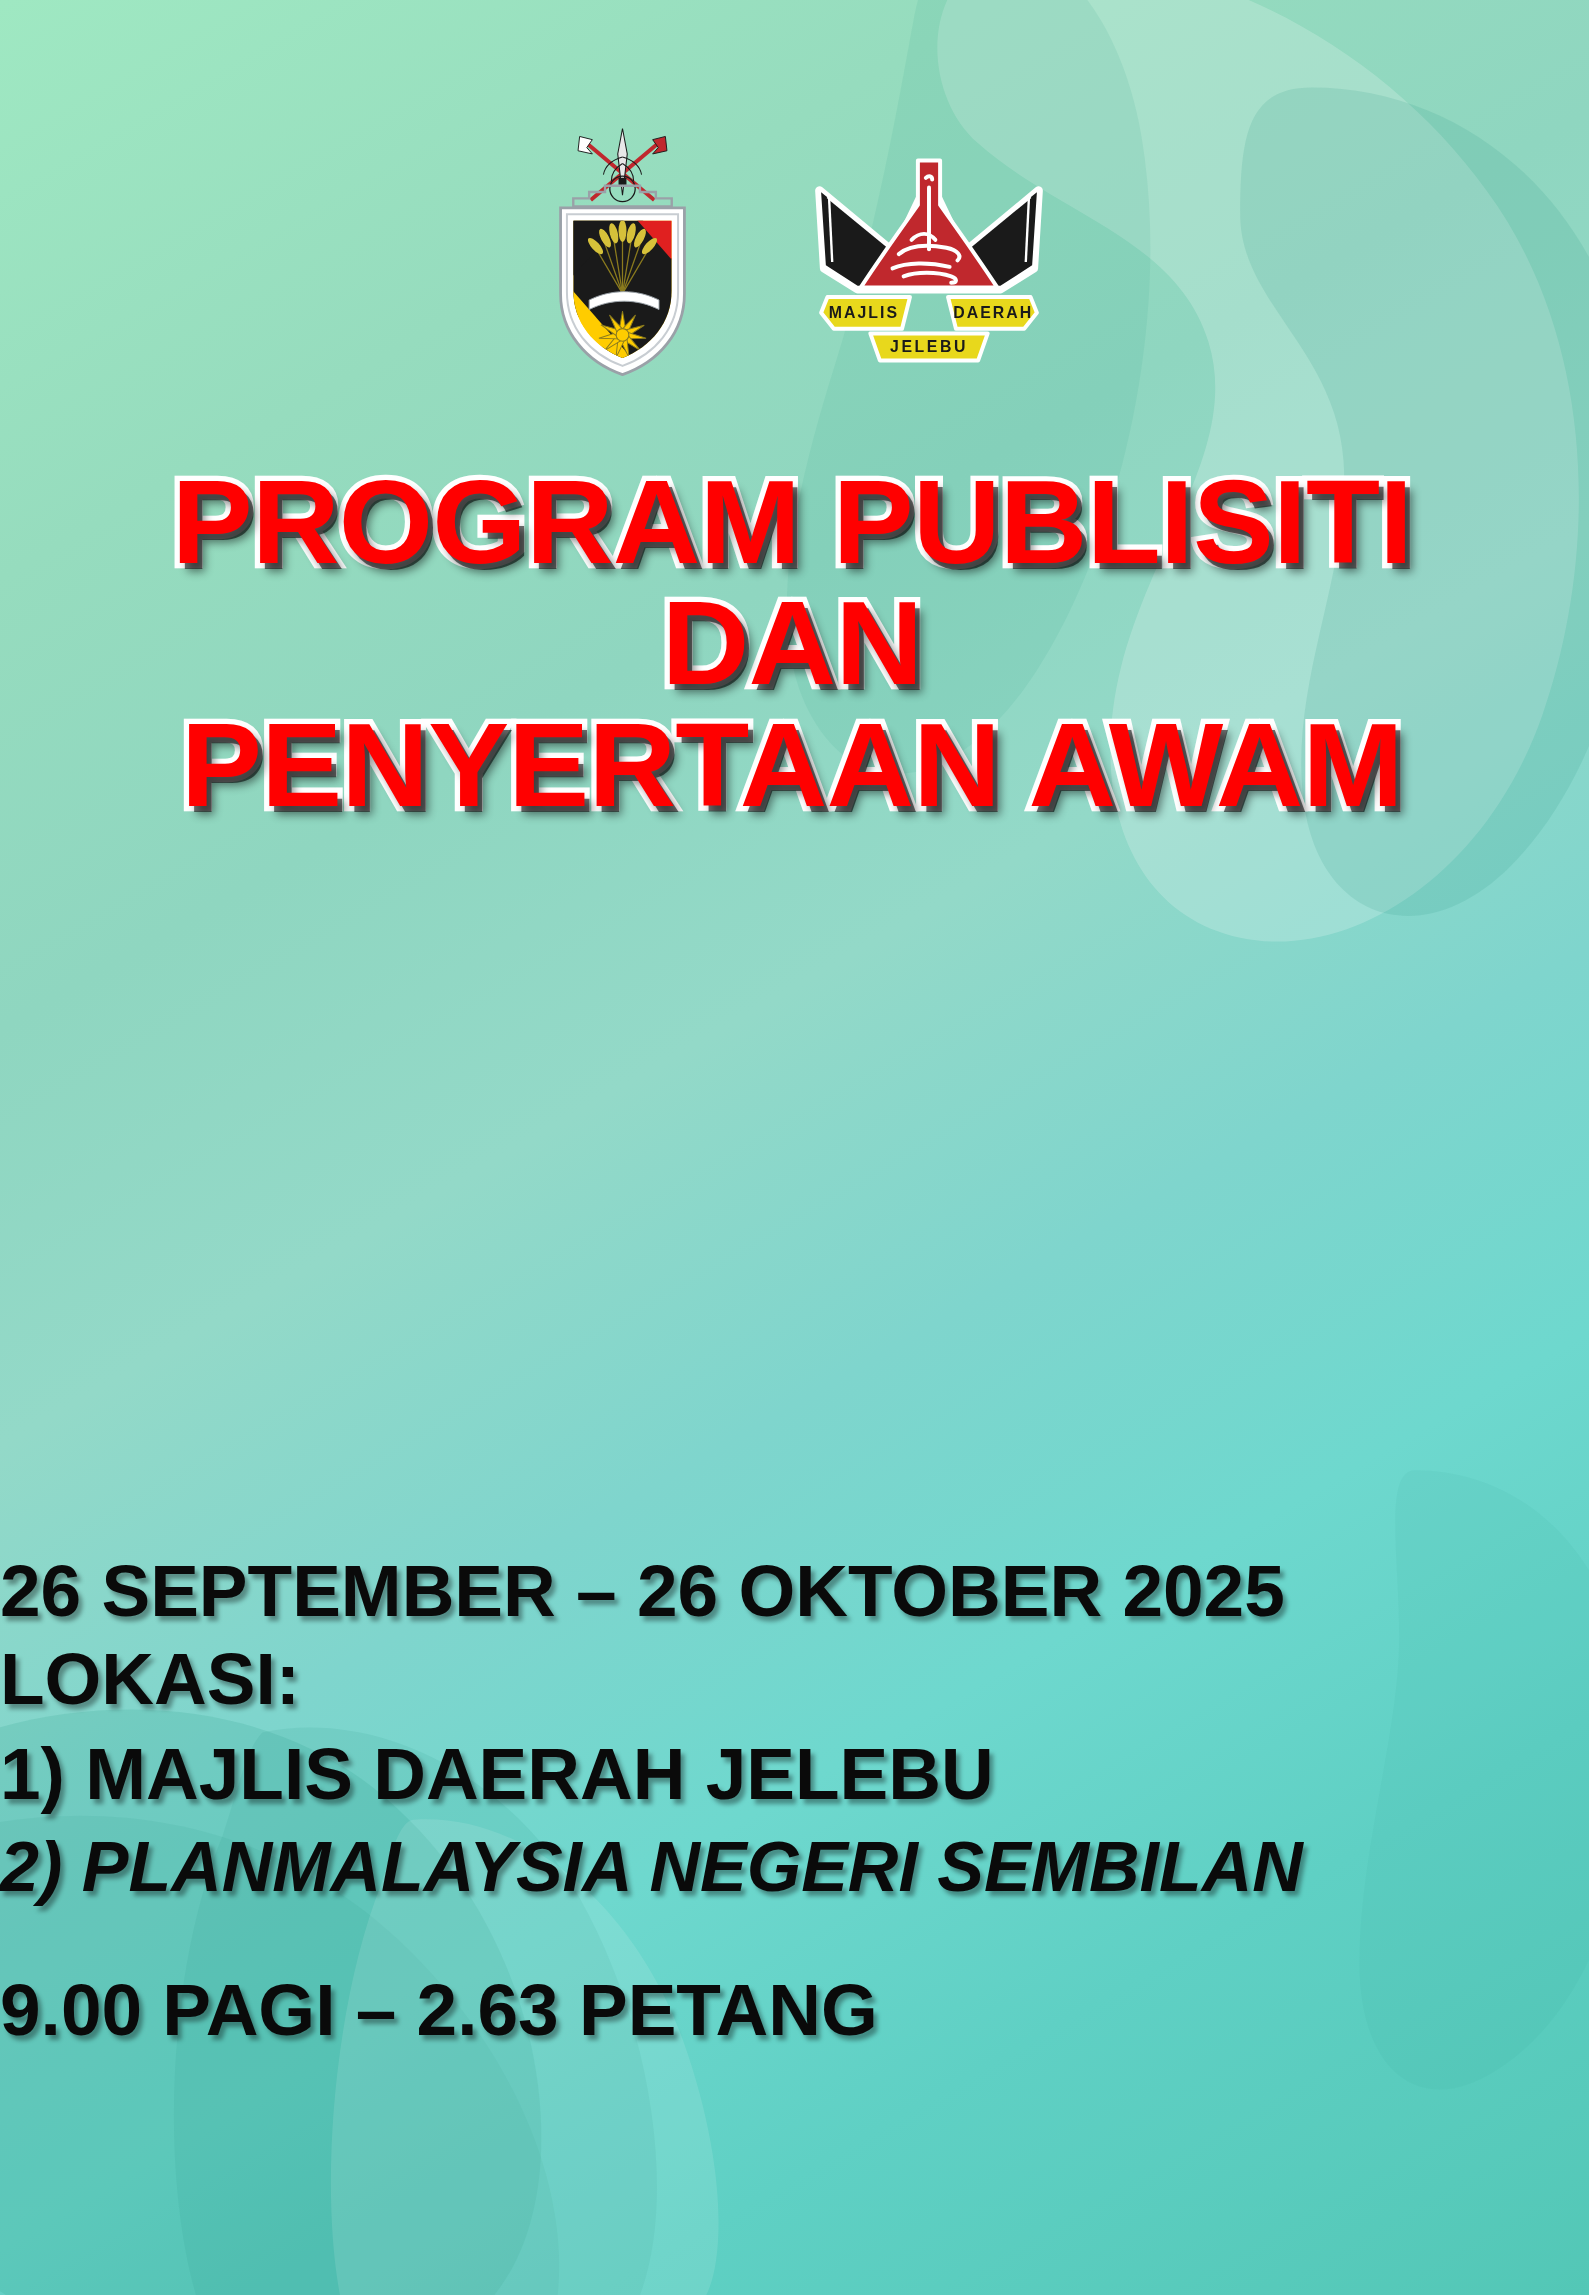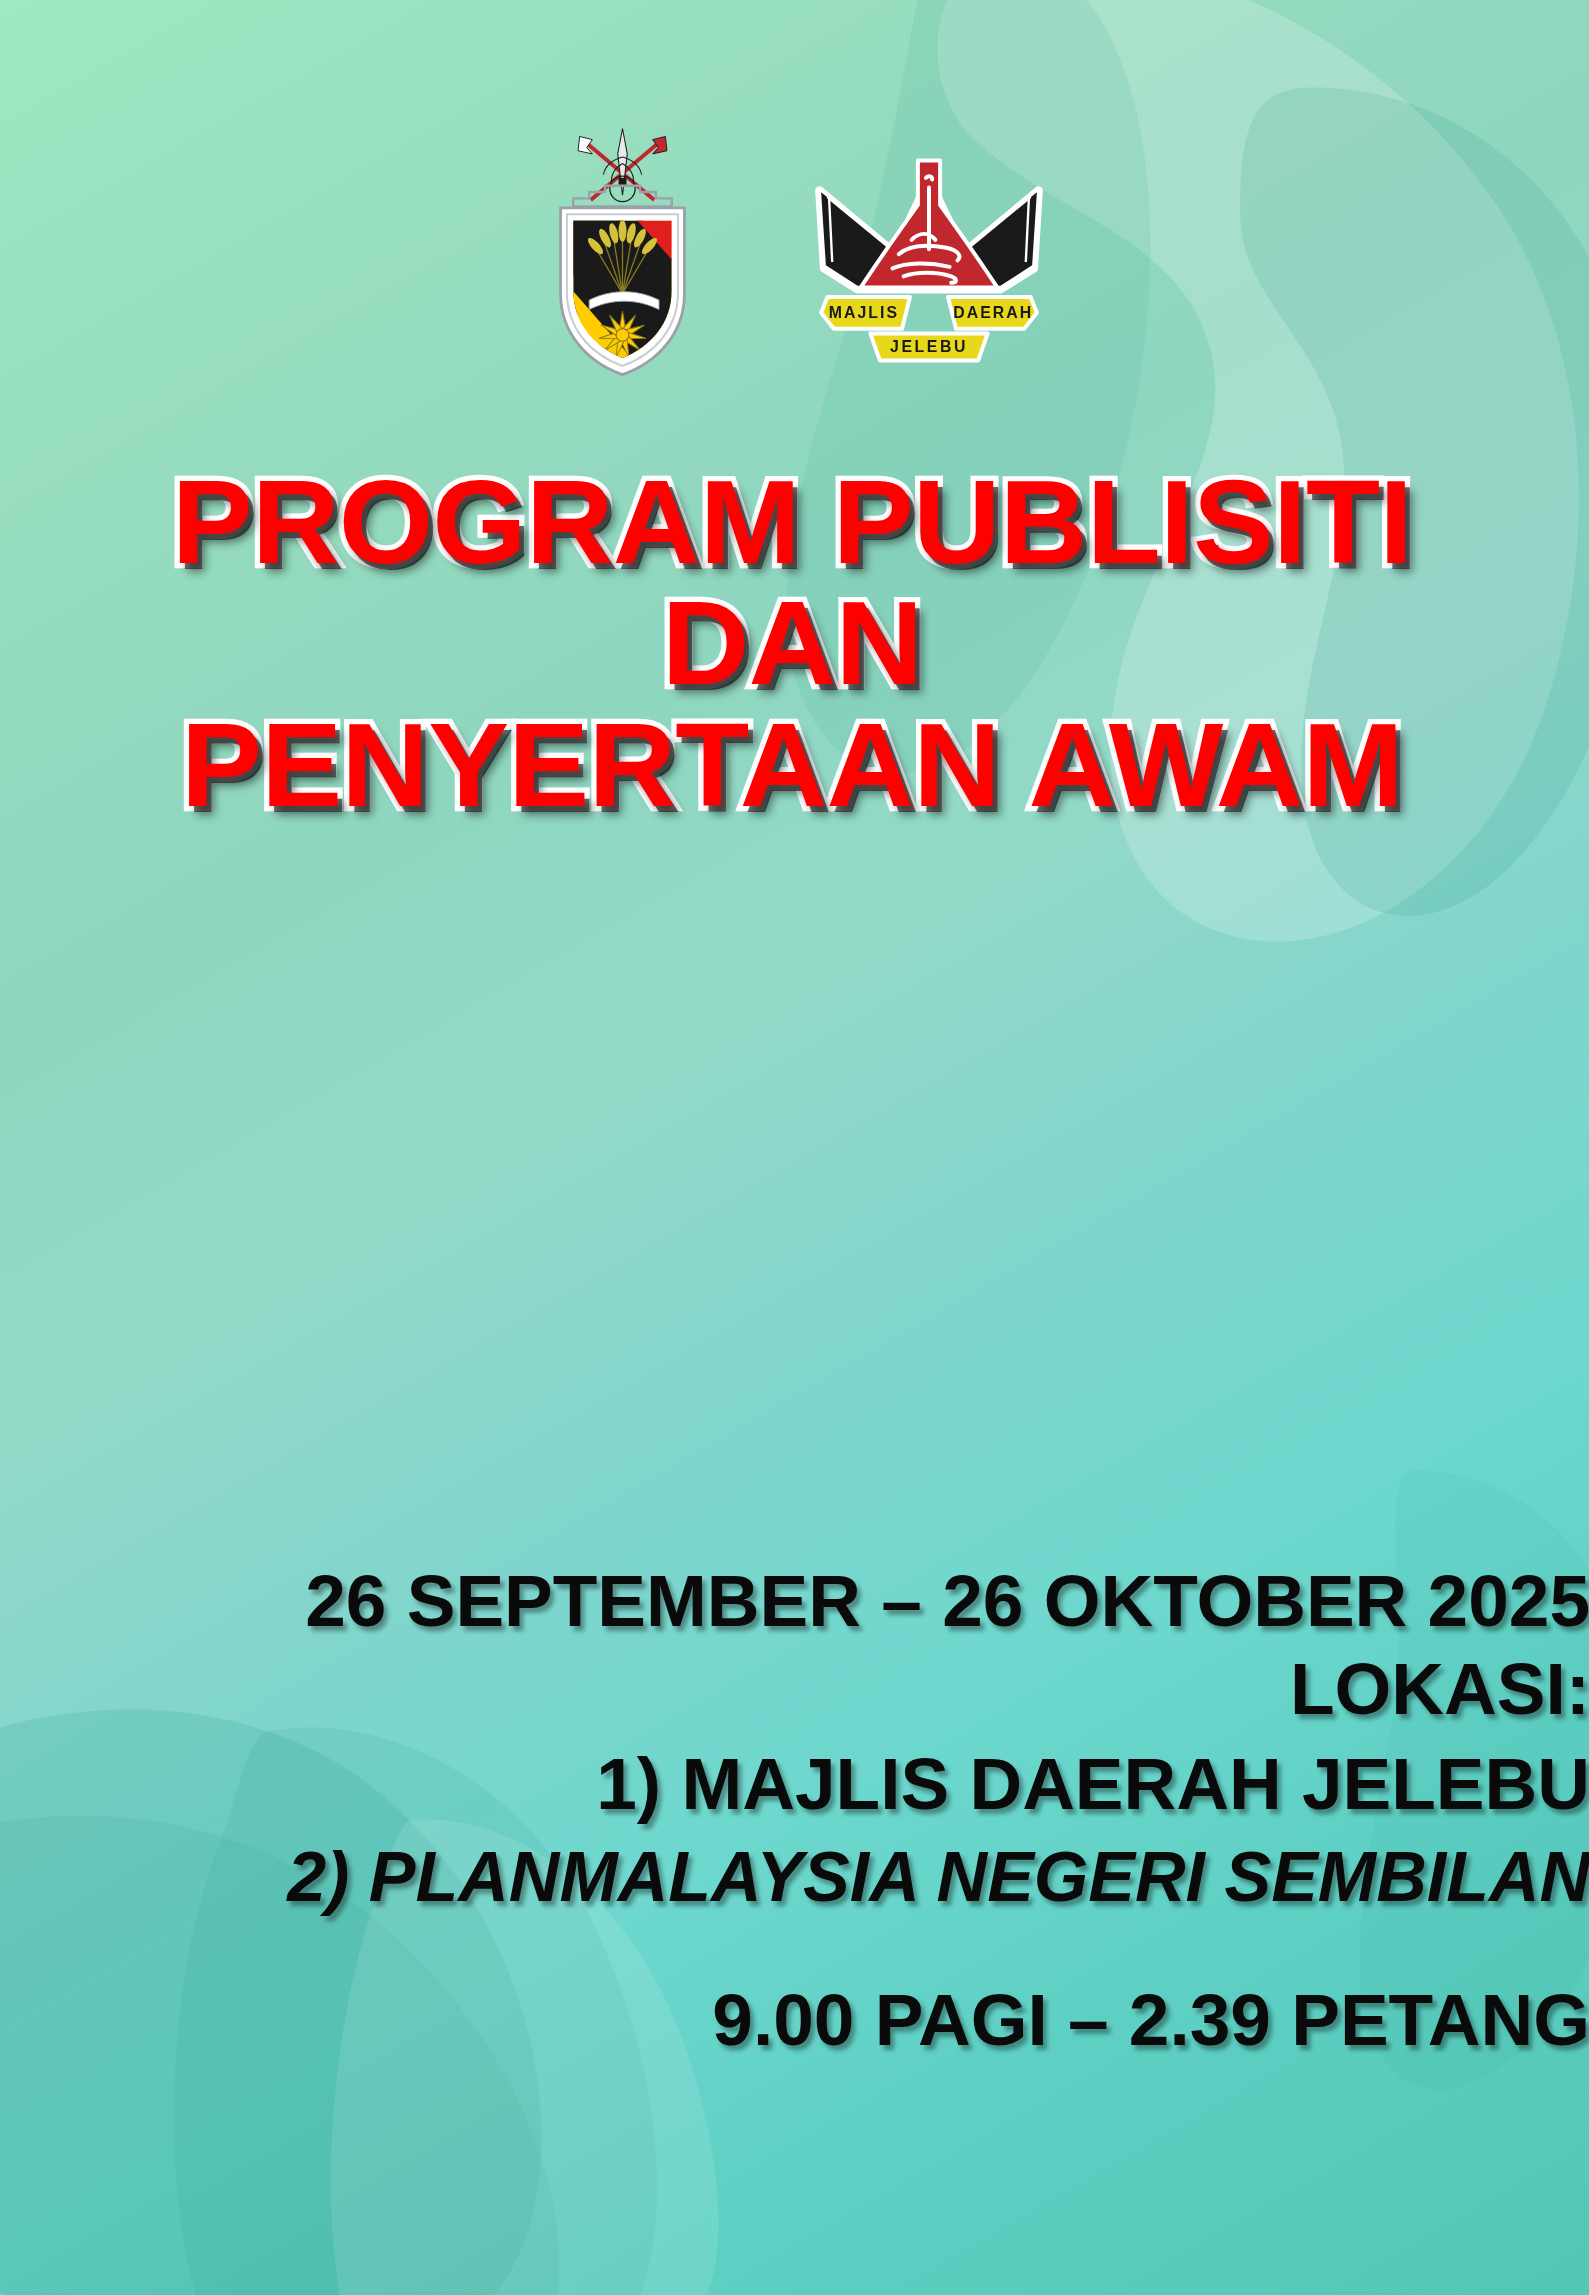--- a/index.html
+++ b/index.html
@@ -91,23 +91,22 @@
     letter-spacing: -0.8px;
     text-shadow: 4px 4.8px 4px rgba(0,0,0,0.35);
   }
 
   
   .details {
     position: absolute;
     top: 1550px;
     left: 0;
     width: 1590px;
-    text-align: right;
+    text-align: left;
     z-index: 6;
-    margin-top: 10px;
   }
   .details .dl {
     display: block;
     font-weight: bold;
     color: #0a0a0a;
     text-shadow: 4px 4.8px 4px rgba(0,0,0,0.35);
   }
   .dl.date    { font-size: 73px; line-height: 1.12; }
   .dl.lokasi  { font-size: 73px; line-height: 1.28; }
   .dl.loc1    { font-size: 73px; line-height: 1.34; }
@@ -284,17 +283,17 @@
     <span class="hl">DAN</span>
     <span class="hl">PENYERTAAN AWAM</span>
   </div>
 
 
   <div class="details">
     <span class="dl date">26 SEPTEMBER – 26 OKTOBER 2025</span>
     <span class="dl lokasi">LOKASI:</span>
     <span class="dl loc1">1) MAJLIS DAERAH JELEBU</span>
     <span class="dl loc2">2) PLANMALAYSIA NEGERI SEMBILAN</span>
-    <span class="dl time">9.00 PAGI – 2.39 PETANG</span>
+    <span class="dl time">9.00 PAGI – 2.63 PETANG</span>
   </div>
 
 </div>
 
 
 </body></html>

